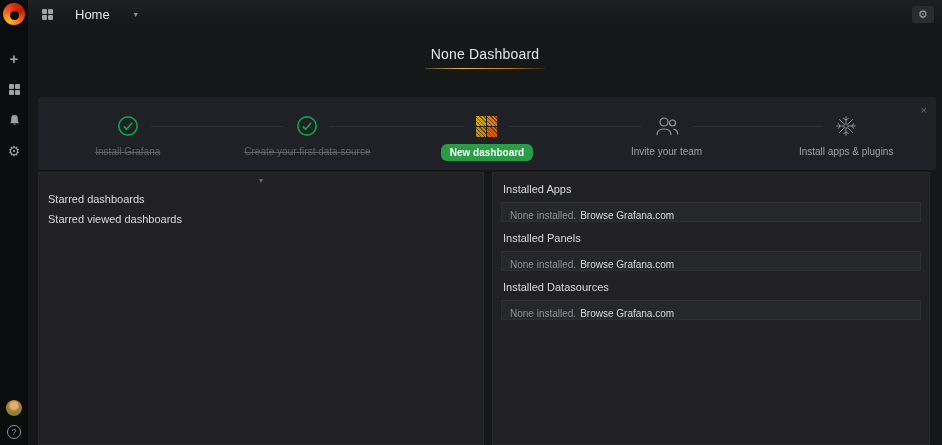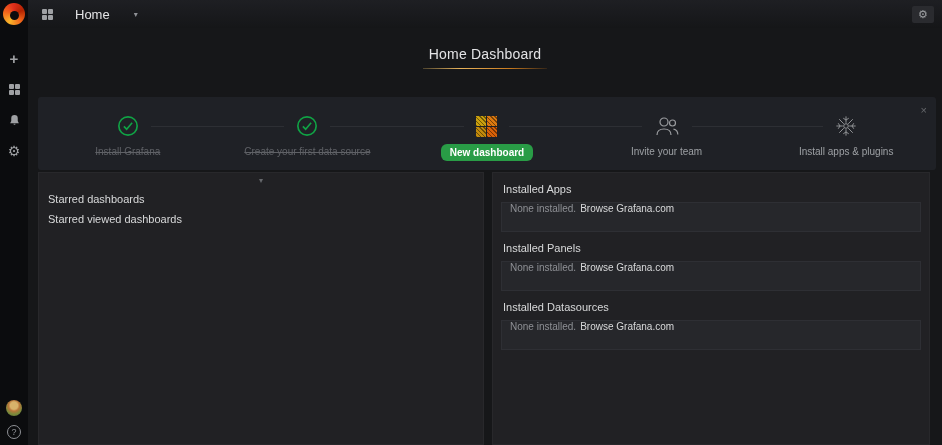--- a/index.html
+++ b/index.html
@@ -93,21 +93,21 @@
 
   
   .panel { position:absolute; top:172px; bottom:0; background:#212124; border:1px solid #28282b; }
   .left-panel { left:38px; width:446px; }
   .panel-caret { text-align:center; color:#66686c; font-size:8px; height:16px; line-height:16px; cursor:pointer; }
   .dash-link { display:block; font-size:11px; color:#d8d9da; padding:4px 9px; text-decoration:none; cursor:pointer; }
 
   .right-panel { left:492px; width:438px; padding:10px 8px 0; }
   .plug-heading { font-size:11px; color:#d8d9da; margin:0 0 7px 2px; font-weight:normal; }
   .plug-row {
-    height:30px; display:flex; align-items:flex-start; padding:0 8px; margin-bottom:10px;
+    height:20px; display:flex; align-items:flex-end; padding:0 8px; margin-bottom:10px;
     background:#26272b; border:1px solid #2e2f34; font-size:10px; color:#8e9095; cursor:pointer;
   }
   .plug-row .browse { color:#d8d9da; font-weight:normal; margin-left:4px; }
 
   svg { display:block; }
 </style>
 </head>
 <body>
 
 <nav class="sidebar">
@@ -154,21 +154,21 @@
     <span class="nav-caret">▾</span>
   </div>
   <div class="nav-spacer"></div>
   <button class="nav-btn">
     <span class="gear-glyph">⚙</span>
   </button>
 </header>
 
 <div class="title-wrap">
   <div class="title-inner">
-    <div class="page-title">Home Dashboard</div>
+    <div class="page-title">None Dashboard</div>
     <div class="title-underline"></div>
   </div>
 </div>
 
 <section class="gs-panel">
   <div class="gs-line"></div>
   <span class="gs-close">×</span>
   <div class="gs-steps">
 
     <div class="gs-step">

